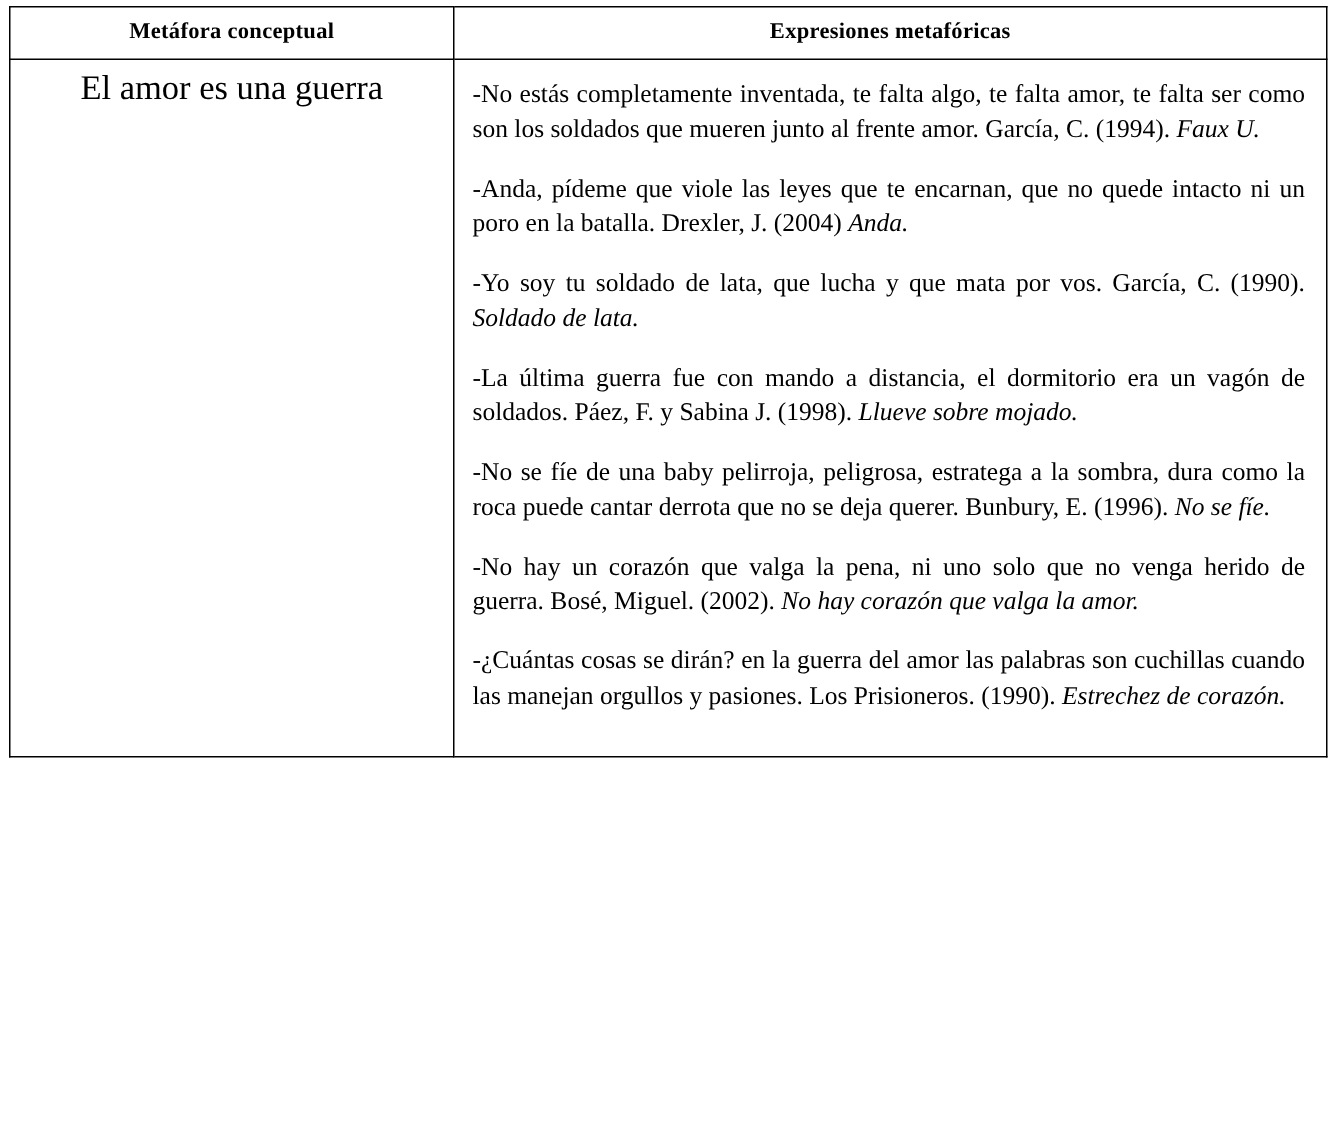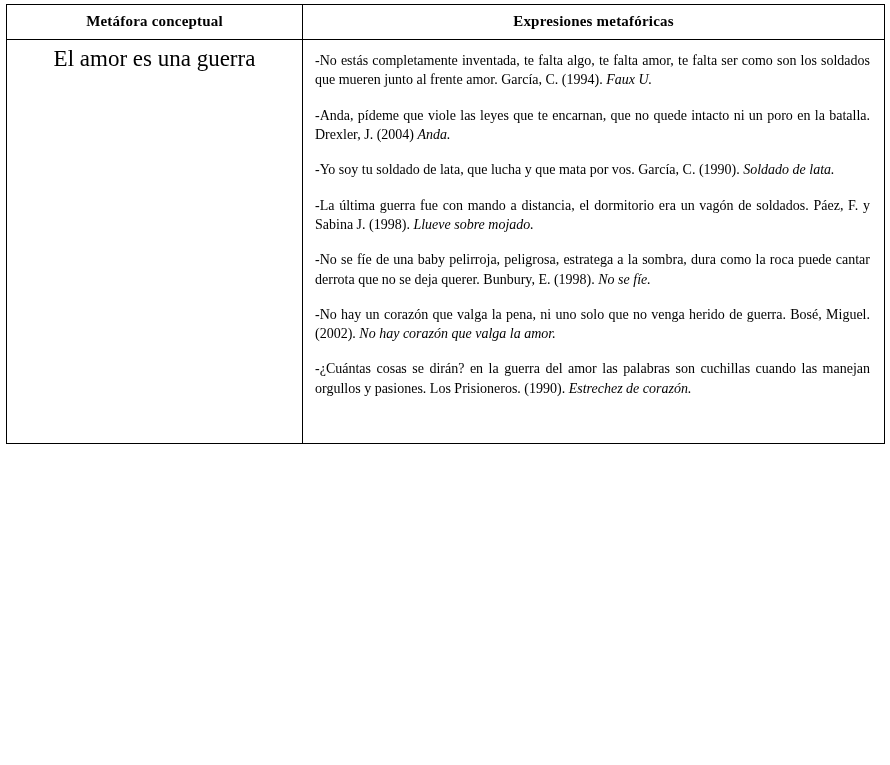--- a/index.html
+++ b/index.html
@@ -41,22 +41,22 @@
     vertical-align: middle;
     letter-spacing: 0.2px;
   }
   td.concept-cell {
     text-align: center;
     vertical-align: middle;
     font-size: 23px;
     padding: 6px 10px;
   }
   td.expr-cell {
-    padding: 11px 14px 26px 12px;
-    font-size: 14px;
+    padding: 11px 14px 10px 12px;
+    font-size: 17px;
     line-height: 1.38;
     text-align: justify;
     text-justify: inter-word;
   }
   p.expr {
     margin: 0 0 16px 0;
     text-align: justify;
     text-justify: inter-word;
     hyphens: none;
   }
@@ -83,20 +83,20 @@
       </tr>
     </thead>
     <tbody>
       <tr>
         <td class="concept-cell">El amor es una guerra</td>
         <td class="expr-cell">
           <p class="expr"><span>-No estás completamente inventada, te falta algo, te falta amor, te falta ser como son los soldados que mueren junto al frente amor. García, C. (1994). </span><span class="src-title">Faux U.</span></p>
           <p class="expr"><span>-Anda, pídeme que viole las leyes que te encarnan, que no quede intacto ni un poro en la batalla. Drexler, J. (2004) </span><span class="src-title">Anda.</span></p>
           <p class="expr"><span>-Yo soy tu soldado de lata, que lucha y que mata por vos. García, C. (1990). </span><span class="src-title">Soldado de lata.</span></p>
           <p class="expr"><span>-La última guerra fue con mando a distancia, el dormitorio era un vagón de soldados. Páez, F. y Sabina J. (1998). </span><span class="src-title">Llueve sobre mojado.</span></p>
-          <p class="expr"><span>-No se fíe de una baby pelirroja, peligrosa, estratega a la sombra, dura como la roca puede cantar derrota que no se deja querer. Bunbury, E. (1998). </span><span class="src-title">No se fíe.</span></p>
+          <p class="expr"><span>-No se fíe de una baby pelirroja, peligrosa, estratega a la sombra, dura como la roca puede cantar derrota que no se deja querer. Bunbury, E. (1996). </span><span class="src-title">No se fíe.</span></p>
           <p class="expr"><span>-No hay un corazón que valga la pena, ni uno solo que no venga herido de guerra. Bosé, Miguel. (2002). </span><span class="src-title">No hay corazón que valga la amor.</span></p>
           <p class="expr"><span>-¿Cuántas cosas se dirán? en la guerra del amor las palabras son cuchillas cuando las manejan orgullos y pasiones. Los Prisioneros. (1990). </span><span class="src-title">Estrechez de corazón.</span></p>
         </td>
       </tr>
     </tbody>
   </table>
 </div>
 
 </body></html>

